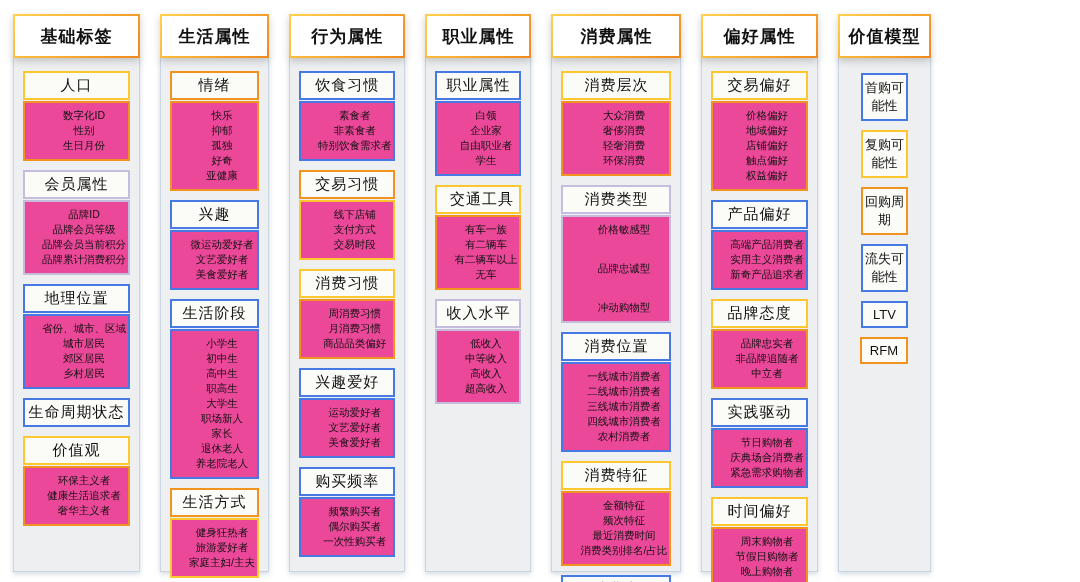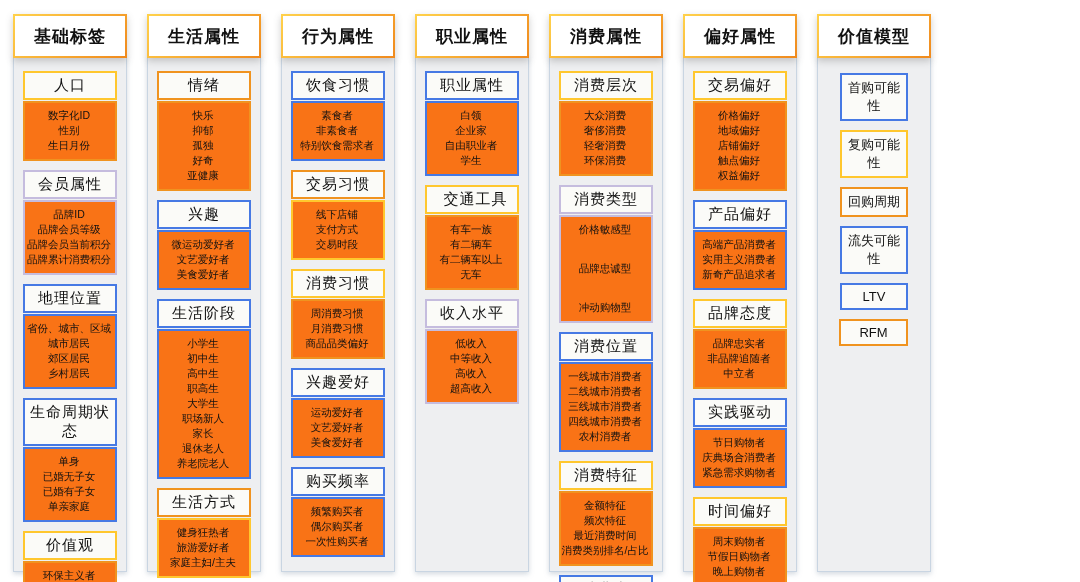--- a/index.html
+++ b/index.html
@@ -13,22 +13,22 @@
               display:flex;align-items:center;justify-content:center;
               font-size:17px;font-weight:bold;letter-spacing:1px;
               box-shadow:0 3px 7px rgba(90,90,90,.30);}
   .col-panel{position:relative;z-index:1;margin-top:-2px;height:516px;box-sizing:border-box;
              background:#EEEFF1;border:1px solid #C9D5E2;
              box-shadow:0 2px 5px rgba(130,145,165,.35);
              padding:14px 9px 8px 9px;display:flex;flex-direction:column;gap:9px;}
   .group{display:flex;flex-direction:column;}
   .group-title{border:2px solid;background:#FBFBF8;text-align:center;
                font-size:15px;font-weight:500;padding:3px 1px;letter-spacing:1px;}
-  .group-items{border:2px solid;background:#f97316;margin-top:1px;
-               padding:5px 2px 6px 0;display:flex;flex-direction:column;}
+  .group-items{border:2px solid;background:#ec4899;margin-top:1px;
+               padding:5px 2px 6px 17px;display:flex;flex-direction:column;}
   .tag-item{font-size:10.5px;line-height:15px;text-align:center;white-space:nowrap;}
   .col-panel.models{padding-top:16px;}
   .model-box{border:2px solid;background:#FBFBF8;margin:0 13px;
              text-align:center;font-size:13px;padding:4px 0;font-weight:500;}
 </style>
 </head>
 <body>
 
 <div class="board" id="board">
     <div class="column">
@@ -55,26 +55,20 @@
           <div class="group-title" style="border-color: rgb(70, 121, 228);">地理位置</div>
           <div class="group-items" style="border-color: rgb(70, 121, 228);">
             <div class="tag-item">省份、城市、区域</div>
             <div class="tag-item">城市居民</div>
             <div class="tag-item">郊区居民</div>
             <div class="tag-item">乡村居民</div>
           </div>
         </div>
         <div class="group">
           <div class="group-title" style="border-color: rgb(70, 121, 228);">生命周期状态</div>
-          <div class="group-items" style="border-color: rgb(70, 121, 228);">
-            <div class="tag-item">单身</div>
-            <div class="tag-item">已婚无子女</div>
-            <div class="tag-item">已婚有子女</div>
-            <div class="tag-item">单亲家庭</div>
-          </div>
         </div>
         <div class="group">
           <div class="group-title" style="border-color: rgb(255, 199, 46);">价值观</div>
           <div class="group-items" style="border-color: rgb(240, 147, 31);">
             <div class="tag-item">环保主义者</div>
             <div class="tag-item">健康生活追求者</div>
             <div class="tag-item">奢华主义者</div>
           </div>
         </div>
       </div>

